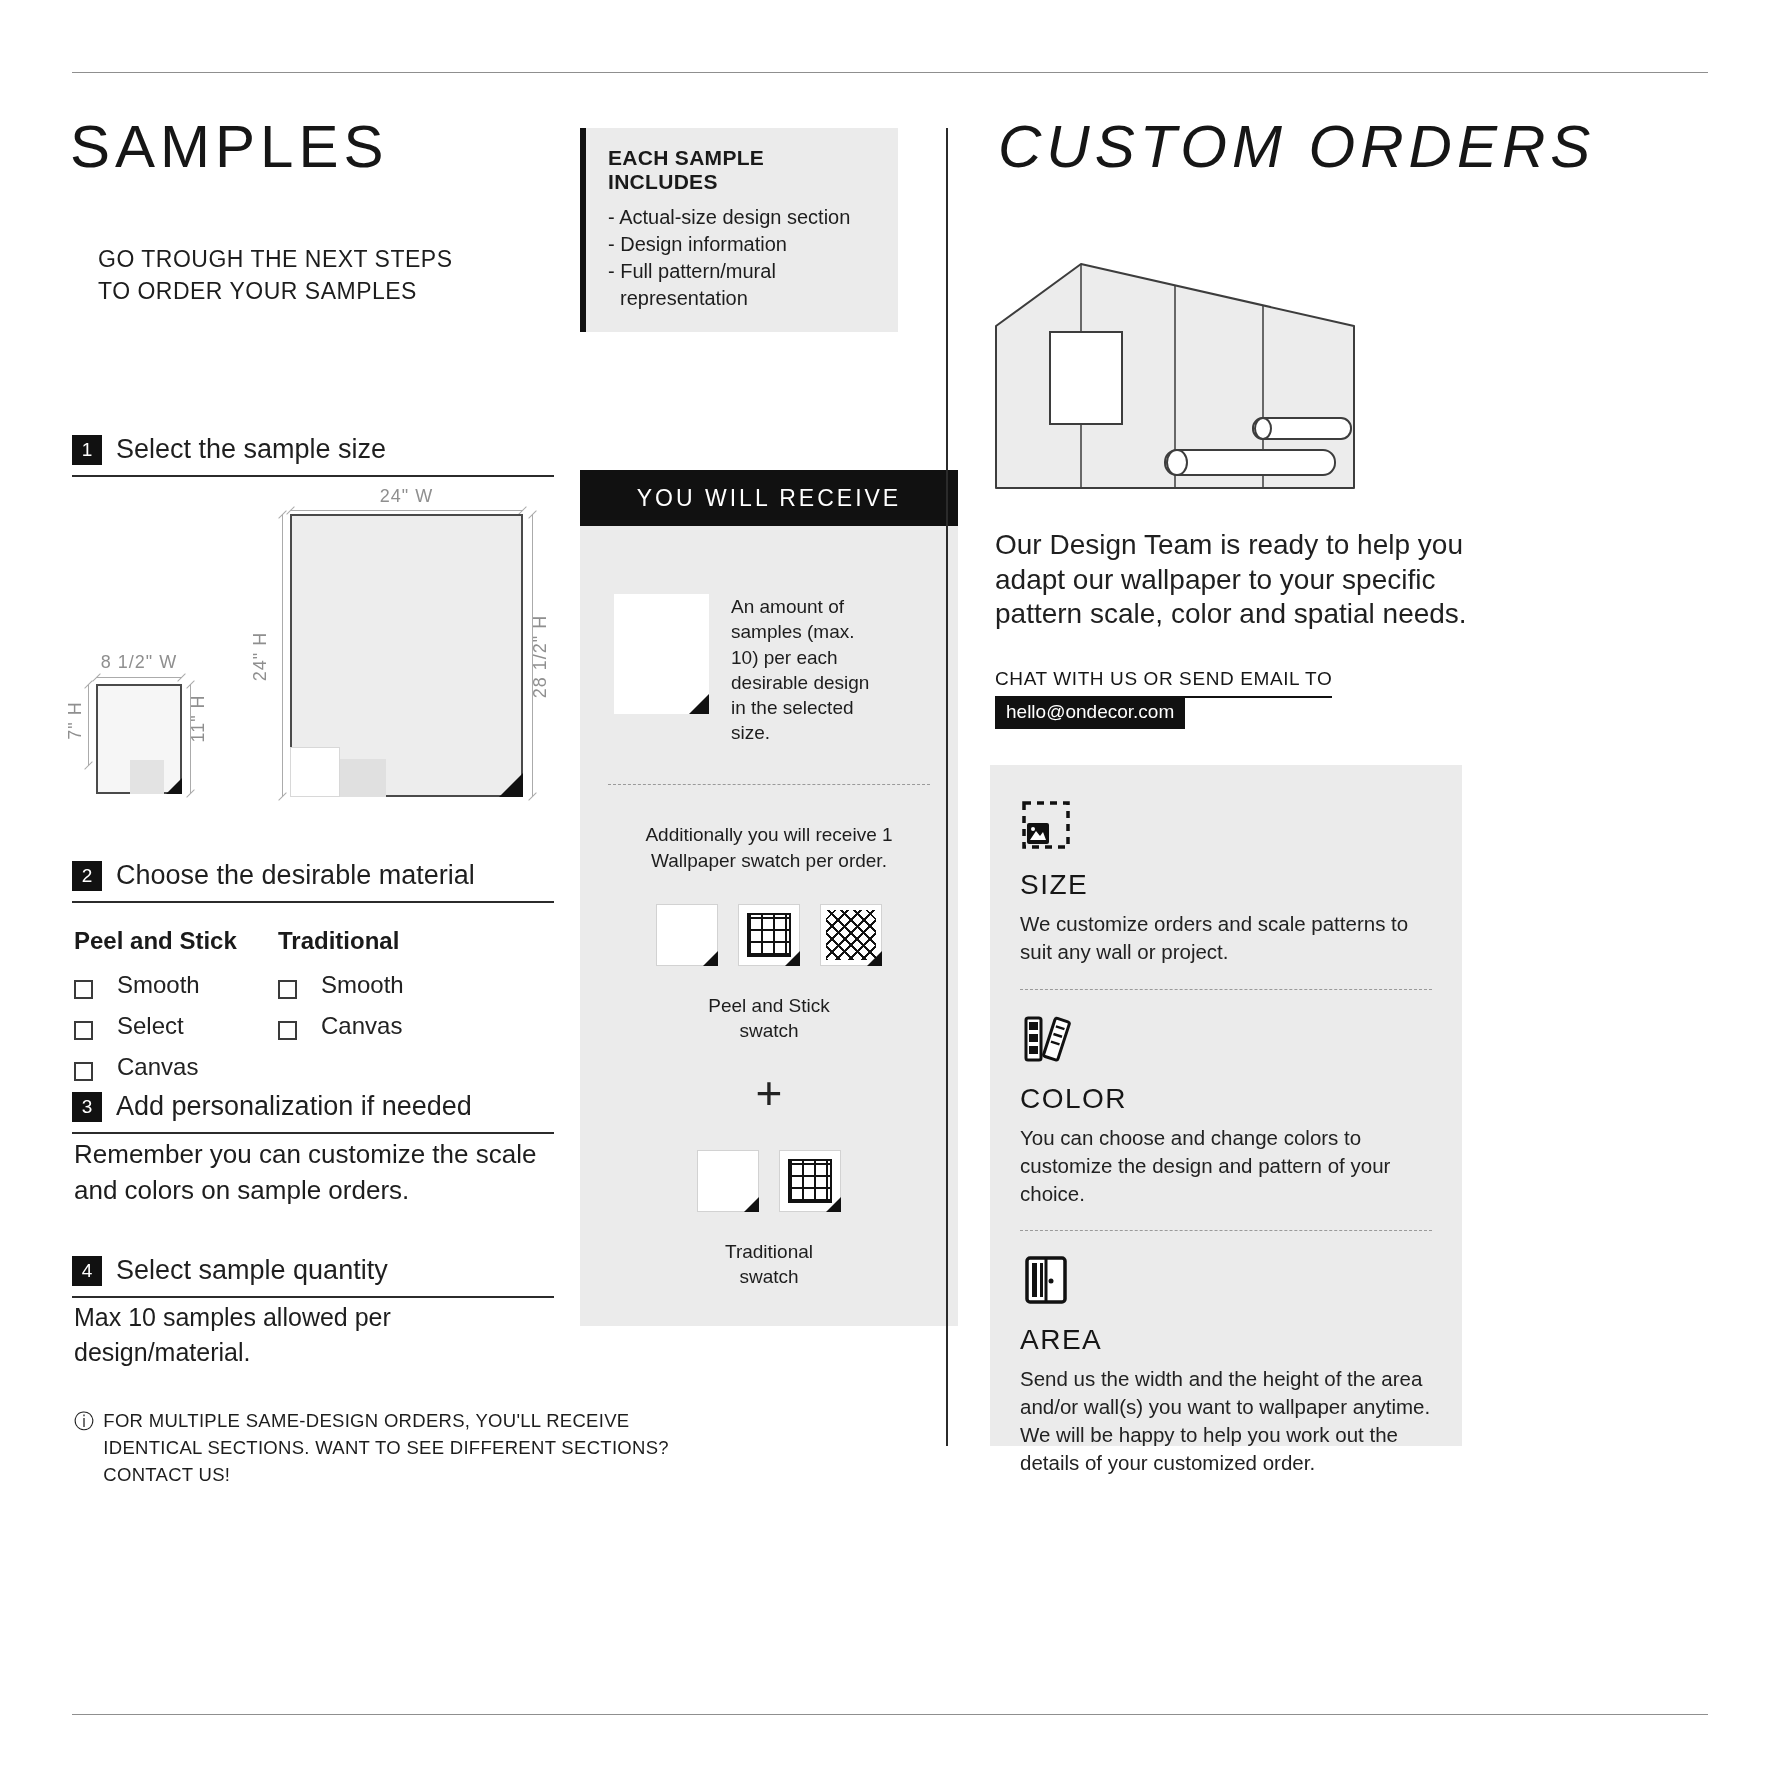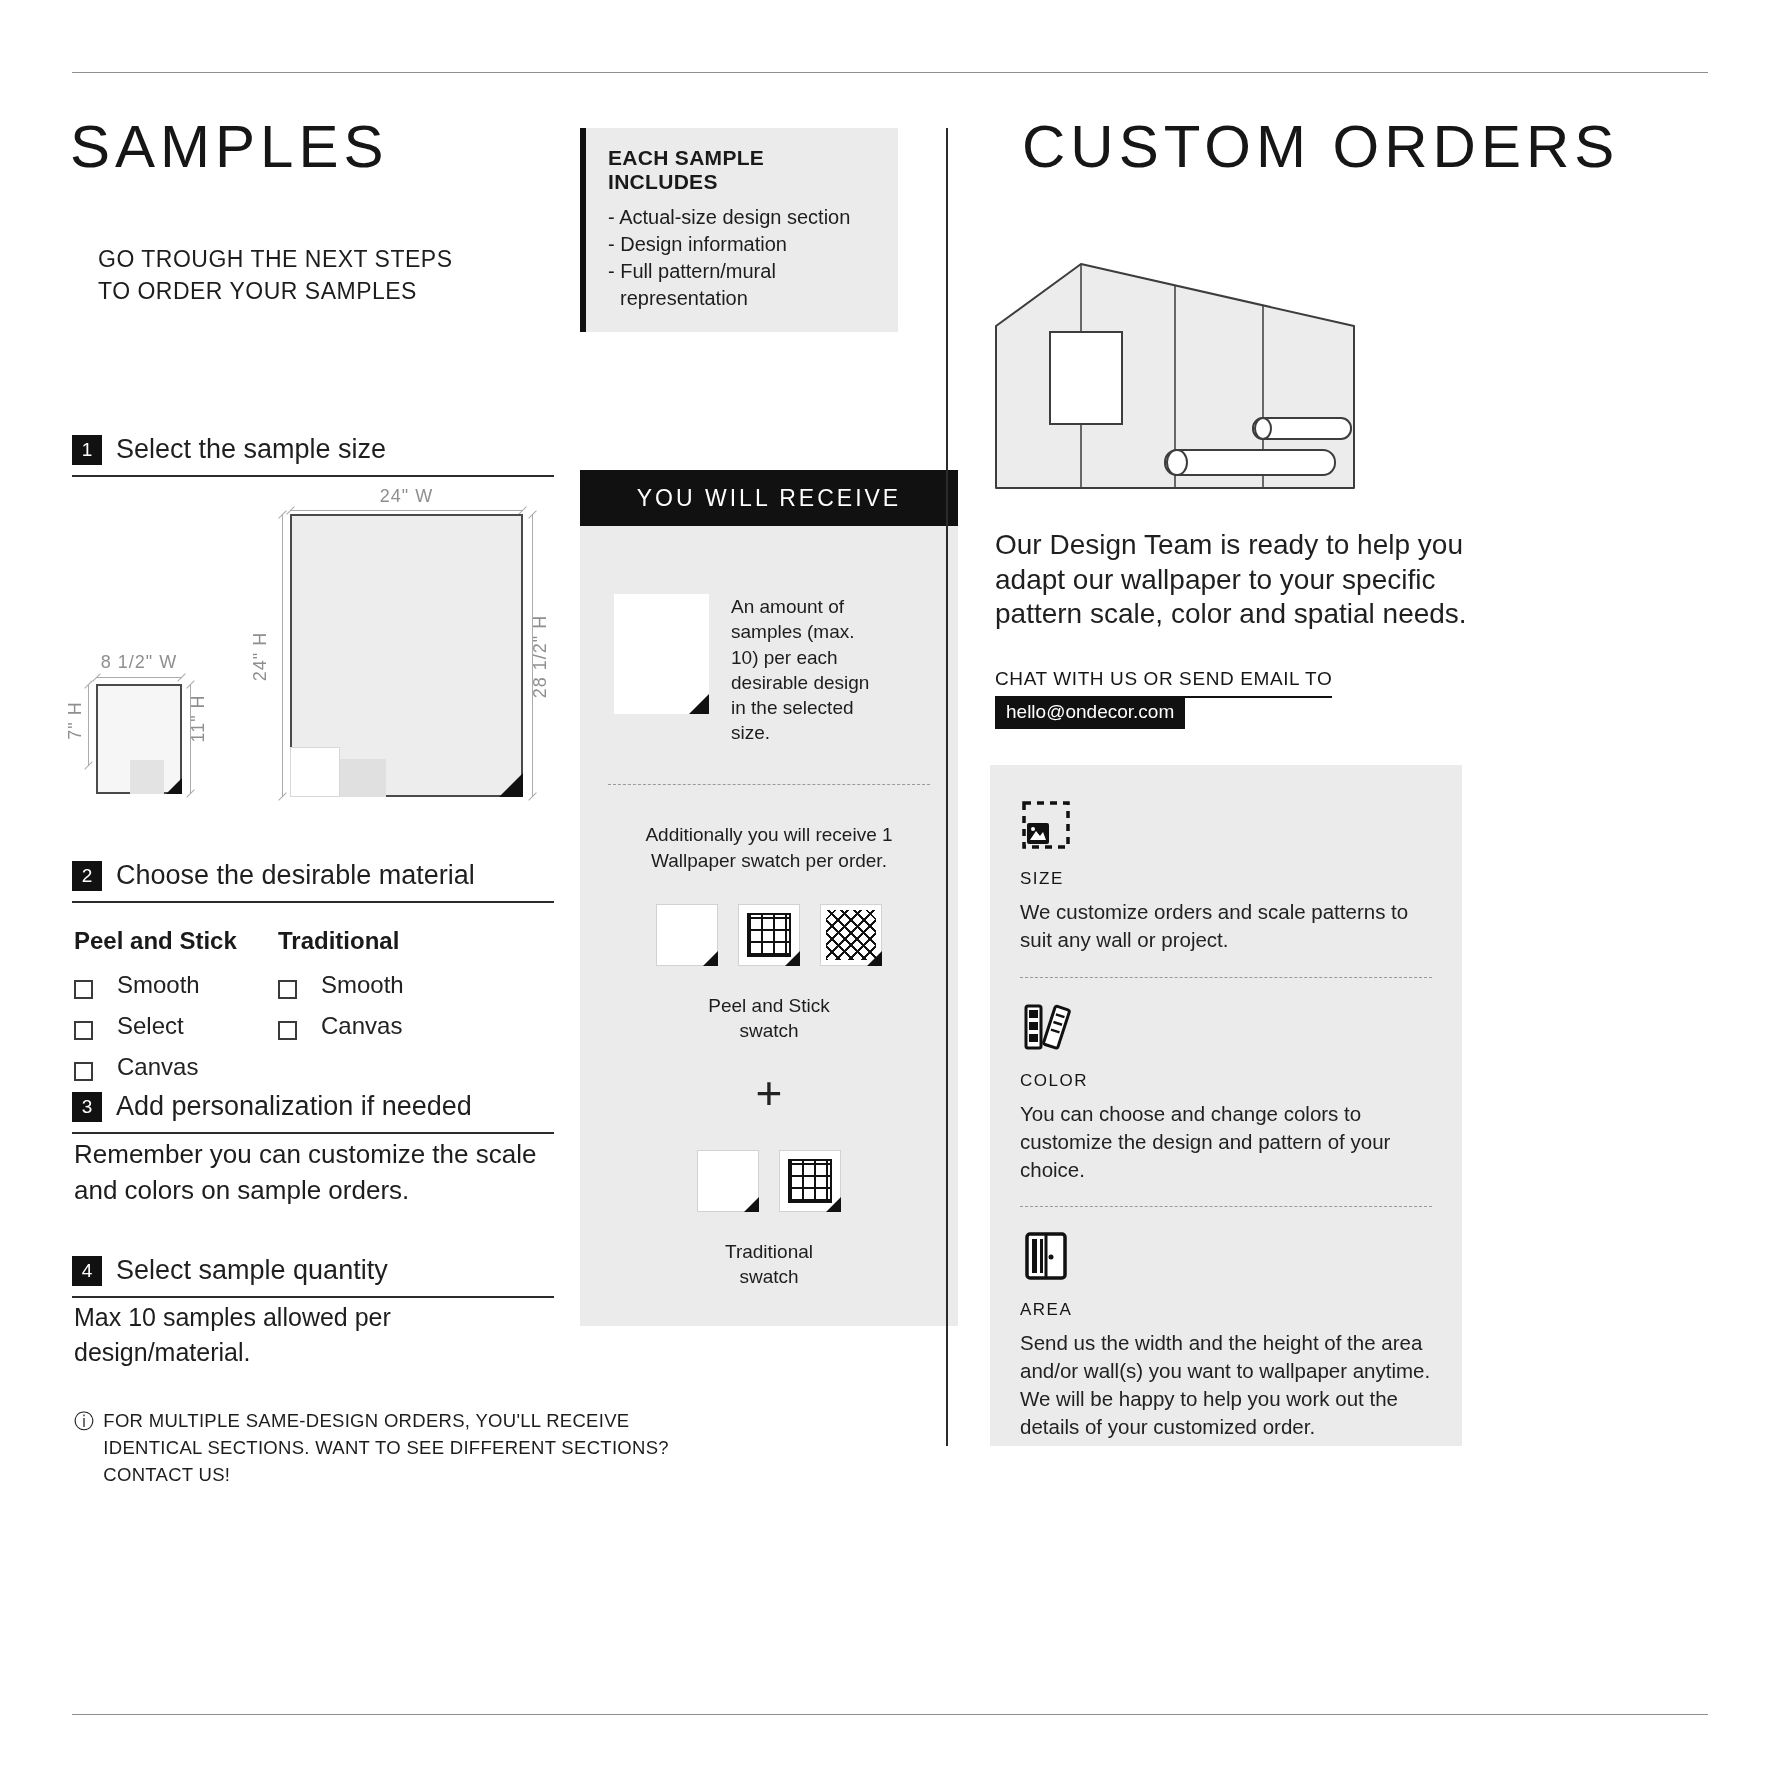--- a/index.html
+++ b/index.html
@@ -89,21 +89,21 @@
   .v-divider{position:absolute;left:946px;top:128px;width:2px;height:1318px;background:#2b2b2b;}
 
   
   .custom-intro{position:absolute;left:995px;top:528px;width:490px;font-size:28px;line-height:1.24;color:#1f1f1f;}
   .chat-block{position:absolute;left:995px;top:668px;}
   .chat-label{display:inline-block;font-size:19px;letter-spacing:.6px;border-bottom:2px solid #111;
     padding-bottom:6px;color:#161616;}
   .email-badge{display:table;background:#111;color:#fff;font-size:19px;padding:3px 11px 6px;margin-top:0;}
   .features{position:absolute;left:990px;top:765px;width:472px;height:681px;box-sizing:border-box;
     background:#ebebeb;padding:34px 30px;}
-  .feat-title{font-size:17px;letter-spacing:1.5px;margin-top:14px;color:#161616;}
+  .feat-title{font-size:28px;letter-spacing:1.5px;margin-top:14px;color:#161616;}
   .feat-text{font-size:20.5px;line-height:1.36;margin-top:9px;color:#222;}
   .feat-divider{border-top:1px dashed #9a9a9a;margin:23px 0;}
   .house{position:absolute;left:995px;top:260px;}
 </style>
 </head>
 <body>
 
 <div class="rule" style="top:72px;"></div>
 
 <div class="big-title" style="left:70px;top:112px;">SAMPLES</div>
@@ -236,21 +236,21 @@
       </div>
     </div>
     <div class="swatch-label" style="top:714px;">
       <span style="width:120px;">Traditional swatch</span>
     </div>
   </div>
 </div>
 
 <div class="v-divider"></div>
 
-<div class="big-title" style="left:1022px;top:112px;">CUSTOM ORDERS</div>
+<div class="big-title" style="left:998px;top:112px;font-style:italic;">CUSTOM ORDERS</div>
 
 <div class="house">
   <svg width="360" height="232" viewBox="0 0 360 232">
     <polygon points="1,66 86,4 359,66 359,228 1,228" fill="#ececec" stroke="#3d3d3d" stroke-width="2" stroke-linejoin="round"></polygon>
     <line x1="86" y1="4" x2="86" y2="228" stroke="#3d3d3d" stroke-width="1.5"></line>
     <line x1="180" y1="26" x2="180" y2="228" stroke="#3d3d3d" stroke-width="1.5"></line>
     <line x1="268" y1="46" x2="268" y2="228" stroke="#3d3d3d" stroke-width="1.5"></line>
     <rect x="55" y="72" width="72" height="92" fill="#ffffff" stroke="#3d3d3d" stroke-width="2"></rect>
     <g fill="#ffffff" stroke="#3d3d3d" stroke-width="2">
       <rect x="170" y="190" width="170" height="25" rx="12"></rect>

